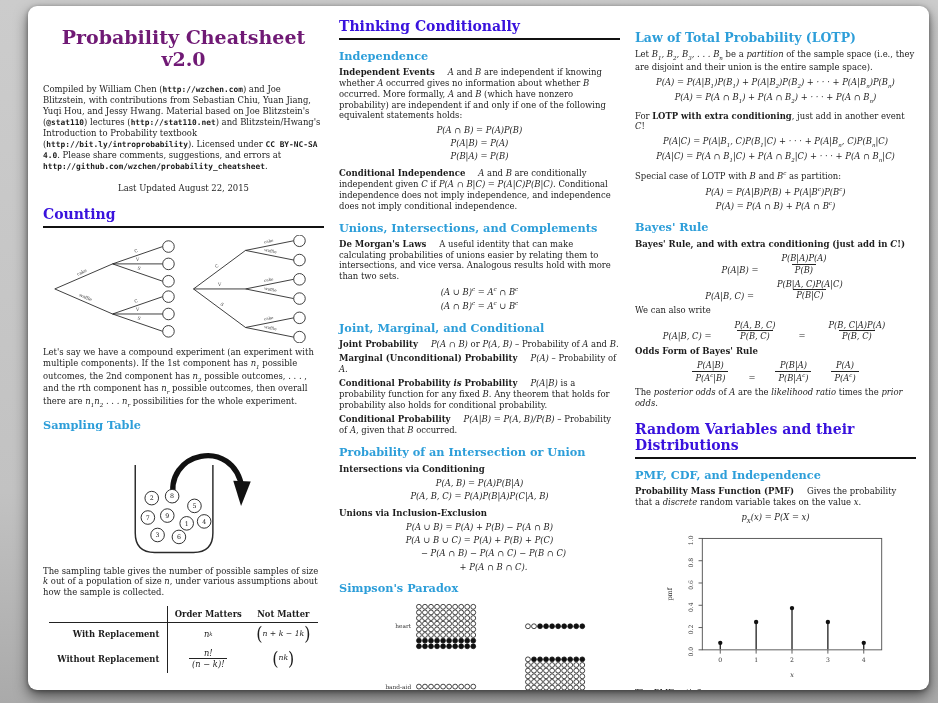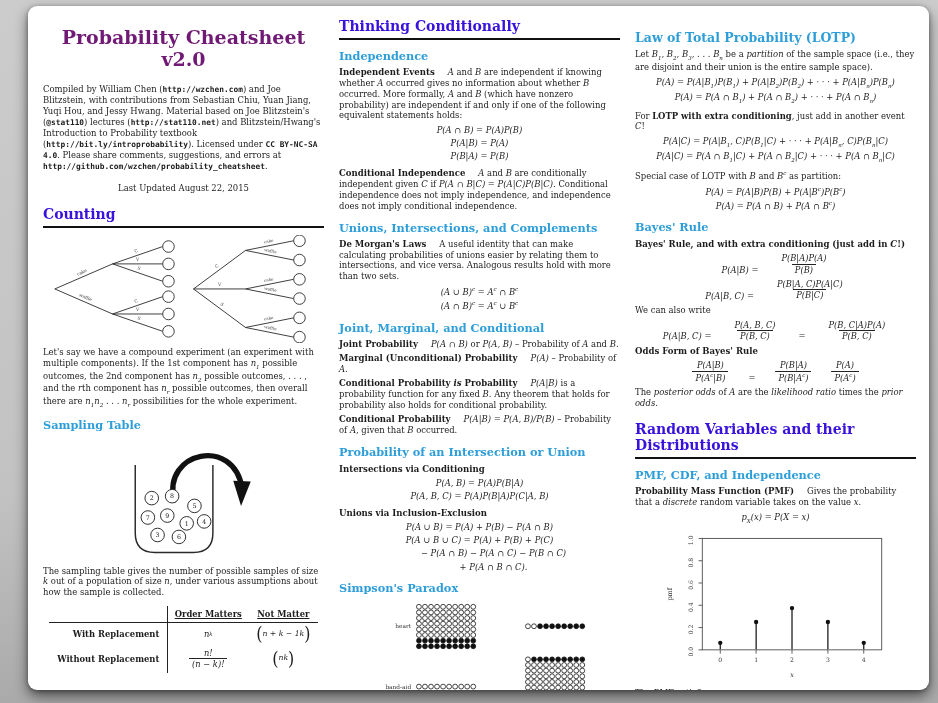--- a/index.html
+++ b/index.html
@@ -35,21 +35,21 @@
   .frac>span{padding:0 3px;font-size:8.3px;line-height:1.25;}
   .frac .den{border-top:0.9px solid #222;}
   .binom{display:inline-flex;align-items:center;font-style:italic;}
   .bparen{font-size:16px;font-weight:normal;transform:scaleY(1.15);font-style:normal;line-height:1;}
   .bstack{display:inline-flex;flex-direction:row;align-items:center;
           font-size:7.7px;line-height:1.15;}
 
   .stable{display:grid;grid-template-columns:44% 30% 26%;width:96%;margin:8px auto 4px;
           font-size:8.4px;color:#1d1d1d;}
   .stable .c{padding:3px 2px;display:flex;align-items:center;justify-content:center;}
-  .stable .h{font-weight:bold;border-bottom:1px solid #222;text-decoration:underline;}
+  .stable .h{font-weight:bold;border-bottom:1px solid #222;}
   .stable .lbl{font-weight:bold;justify-content:flex-end;text-align:right;padding-right:8px;}
   .stable .vline{border-left:1px solid #222;}
   .stable .math{font-style:italic;}
 
   svg{display:block;}
   .treesvg{width:96%;margin:4px auto 2px;}
   .jarsvg{width:76%;margin:2px auto 0;}
   .simpsvg{width:97%;margin:2px auto 0;}
   .pmfsvg{width:84%;margin:4px auto 0;}
   svg text{font-family:"DejaVu Serif", serif;}

